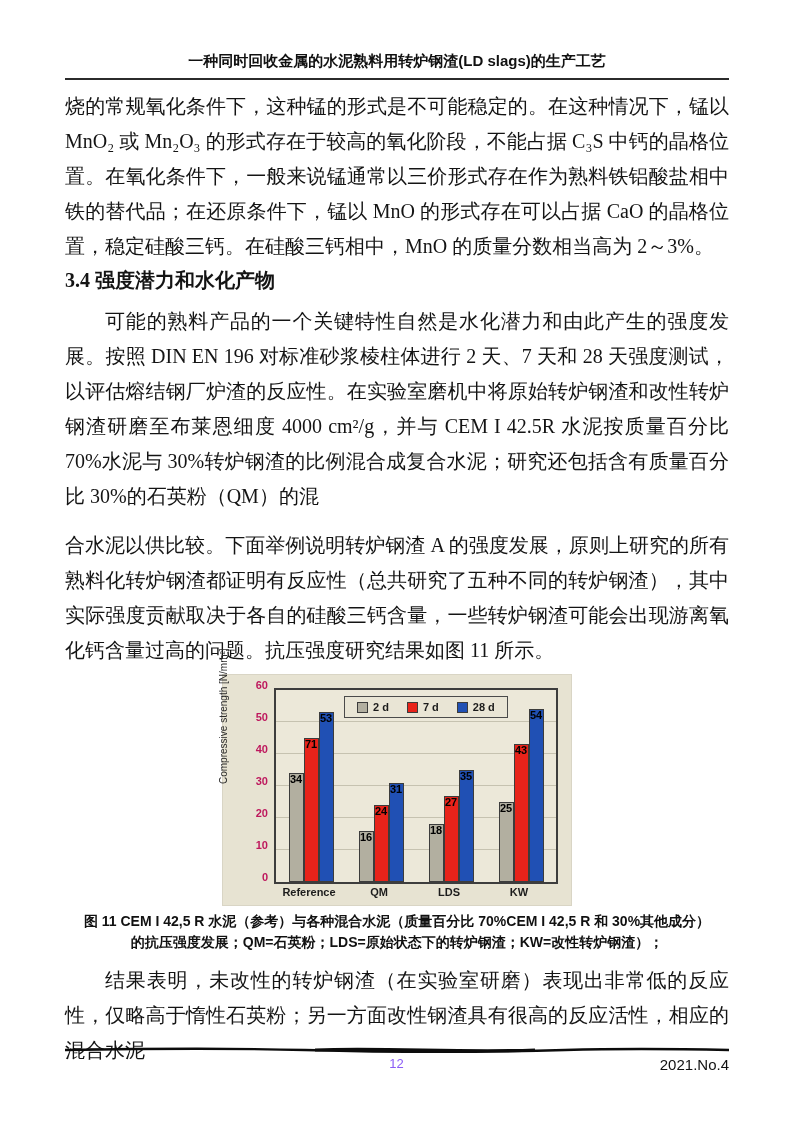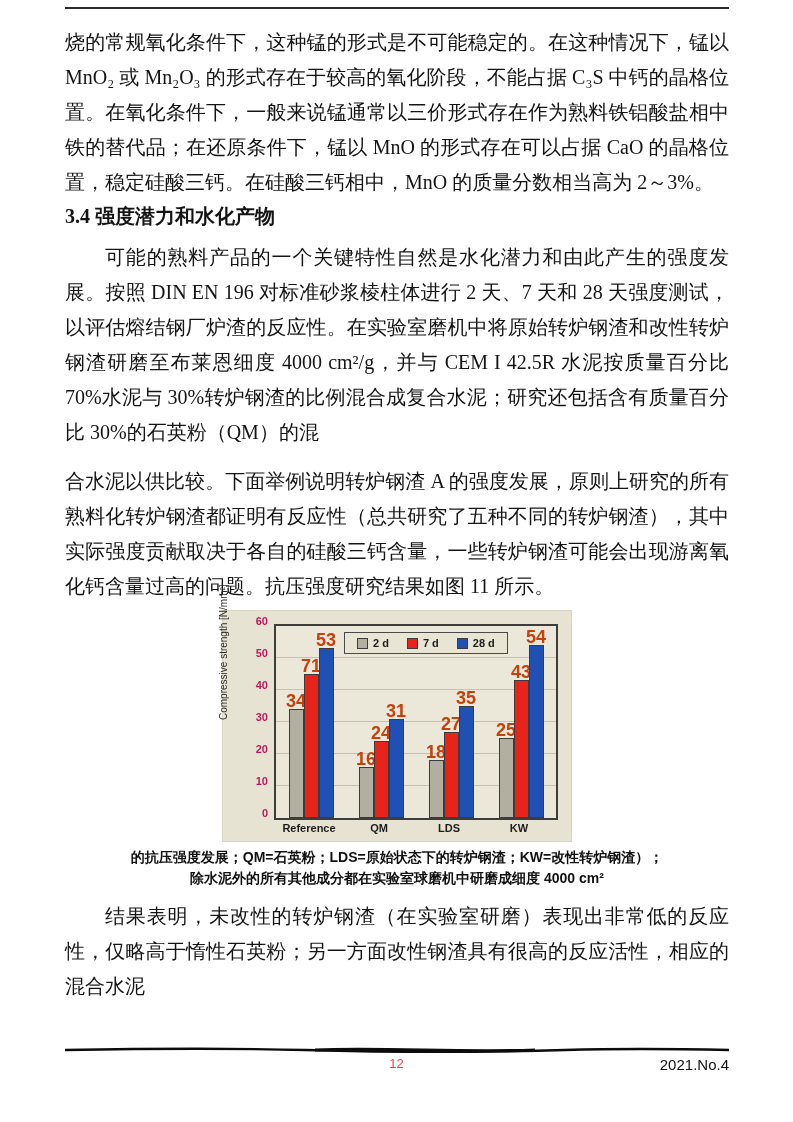--- a/index.html
+++ b/index.html
@@ -11,21 +11,21 @@
   .page{position:absolute;left:65px;top:0;width:664px;}
   .header-title{
     margin-top:52px;text-align:center;
     font-family:"Liberation Sans","DejaVu Sans",sans-serif;
     font-weight:700;font-size:15px;color:#111;
   }
   .header-rule{border:none;border-top:2px solid #2b2b2b;margin:7px 0 0 0;}
   .body-text{
     font-size:20px;line-height:35px;text-align:justify;margin:0;
   }
-  .p1{margin-top:16px;}
+  .p1{margin-top:9px;}
   .section-heading{
     margin-top:2px;font-size:20px;font-weight:700;line-height:28px;
   }
   .p2{margin-top:10px;text-indent:2em;}
   .p2b{margin-top:14px;}
   .p3{margin-top:10px;text-indent:2em;}
   
   .chart{
     position:relative;width:350px;height:232px;margin:6px auto 0 auto;
     background:#e7e3d2;
@@ -33,21 +33,21 @@
   }
   .chart-plot{
     position:absolute;left:52px;top:14px;width:280px;height:192px;
     background:#ece8d9;border:2px solid #3d3d3d;box-sizing:content-box;
   }
   .gridline{position:absolute;left:0;width:100%;height:1px;background:#c6c2b0;}
   .bar{position:absolute;bottom:0;border:1px solid #3c3c3c;box-sizing:border-box;}
   .bar-label{
     position:absolute;transform:translateX(-50%);
     font-family:"Liberation Sans","DejaVu Sans",sans-serif;
-    font-weight:700;font-size:18px;color:#c2410c;white-space:nowrap;
+    font-weight:700;font-size:11px;color:#000000;white-space:nowrap;margin-top:18px;
   }
   .ytick{
     position:absolute;width:34px;text-align:right;
     font-family:"Liberation Sans","DejaVu Sans",sans-serif;
     font-weight:700;font-size:11px;color:#be185d;
   }
   .xlabel{
     position:absolute;transform:translateX(-50%);
     font-family:"Liberation Sans","DejaVu Sans",sans-serif;
     font-weight:700;font-size:11px;color:#1c1c1c;white-space:nowrap;
@@ -73,33 +73,34 @@
   .figure-caption{
     margin-top:5px;text-align:center;
     font-family:"Liberation Sans","DejaVu Sans",sans-serif;
     font-weight:700;font-size:14px;line-height:21px;color:#111;
   }
   
   .footer-rule{position:absolute;left:65px;top:1046px;width:664px;height:8px;}
   .footer-page-number{
     position:absolute;left:0;top:1056px;width:793px;text-align:center;
     font-family:"Liberation Sans","DejaVu Sans",sans-serif;
-    font-size:13px;color:#ef4444;
+    font-size:13px;color:#8b5cf6;
   }
   .footer-issue{
     position:absolute;right:64px;top:1056px;
     font-family:"Liberation Sans","DejaVu Sans",sans-serif;
     font-size:15px;color:#111;
   }
 </style>
 </head>
 <body>
 
 <div class="page">
 
+  <div class="header-title">一种同时回收金属的水泥熟料用转炉钢渣(LD slags)的生产工艺</div>
   <hr class="header-rule">
 
   <p class="body-text p1">烧的常规氧化条件下，这种锰的形式是不可能稳定的。在这种情况下，锰以 MnO₂ 或 Mn₂O₃ 的形式存在于较高的氧化阶段，不能占据 C₃S 中钙的晶格位置。在氧化条件下，一般来说锰通常以三价形式存在作为熟料铁铝酸盐相中铁的替代品；在还原条件下，锰以 MnO 的形式存在可以占据 CaO 的晶格位置，稳定硅酸三钙。在硅酸三钙相中，MnO 的质量分数相当高为 2～3%。</p>
 
   <div class="section-heading">3.4 强度潜力和水化产物</div>
 
   <p class="body-text p2">可能的熟料产品的一个关键特性自然是水化潜力和由此产生的强度发展。按照 DIN EN 196 对标准砂浆棱柱体进行 2 天、7 天和 28 天强度测试，以评估熔结钢厂炉渣的反应性。在实验室磨机中将原始转炉钢渣和改性转炉钢渣研磨至布莱恩细度 4000 cm²/g，并与 CEM I 42.5R 水泥按质量百分比 70%水泥与 30%转炉钢渣的比例混合成复合水泥；研究还包括含有质量百分比 30%的石英粉（QM）的混</p>
   <p class="body-text p2b">合水泥以供比较。下面举例说明转炉钢渣 A 的强度发展，原则上研究的所有熟料化转炉钢渣都证明有反应性（总共研究了五种不同的转炉钢渣），其中实际强度贡献取决于各自的硅酸三钙含量，一些转炉钢渣可能会出现游离氧化钙含量过高的问题。抗压强度研究结果如图 11 所示。</p>
 
   <div class="chart" style="background: rgb(231, 227, 210);">
@@ -156,22 +157,22 @@
       <div class="ytick" style="left: 12px; top: 69px;">40</div>
       <div class="ytick" style="left: 12px; top: 37px;">50</div>
       <div class="ytick" style="left: 12px; top: 5px;">60</div>
       <div class="xlabel" style="left: 87px; top: 212px;">Reference</div>
       <div class="xlabel" style="left: 157px; top: 212px;">QM</div>
       <div class="xlabel" style="left: 227px; top: 212px;">LDS</div>
       <div class="xlabel" style="left: 297px; top: 212px;">KW</div>
     </div>
 
   <div class="figure-caption">
+    <div>图 11 CEM I 42,5 R 水泥（参考）与各种混合水泥（质量百分比 70%CEM I 42,5 R 和 30%其他成分）</div>
     <div>的抗压强度发展；QM=石英粉；LDS=原始状态下的转炉钢渣；KW=改性转炉钢渣）；</div>
-    <div>除水泥外的所有其他成分都在实验室球磨机中研磨成细度 4000 cm²</div>
   </div>
 
   <p class="body-text p3">结果表明，未改性的转炉钢渣（在实验室研磨）表现出非常低的反应性，仅略高于惰性石英粉；另一方面改性钢渣具有很高的反应活性，相应的混合水泥</p>
 
 </div>
 
 <svg class="footer-rule" viewBox="0 0 664 8" preserveAspectRatio="none">
   <path d="M0 4 C 90 2.5, 160 2, 240 4 C 330 6.5, 420 6.5, 500 4 C 560 2.2, 620 3, 664 4" stroke="#0c0c0c" fill="none" stroke-width="2.4"></path>
   <path d="M250 4 C 320 1.5, 400 6.8, 470 4" stroke="#0c0c0c" fill="none" stroke-width="3.2"></path>
 </svg>

